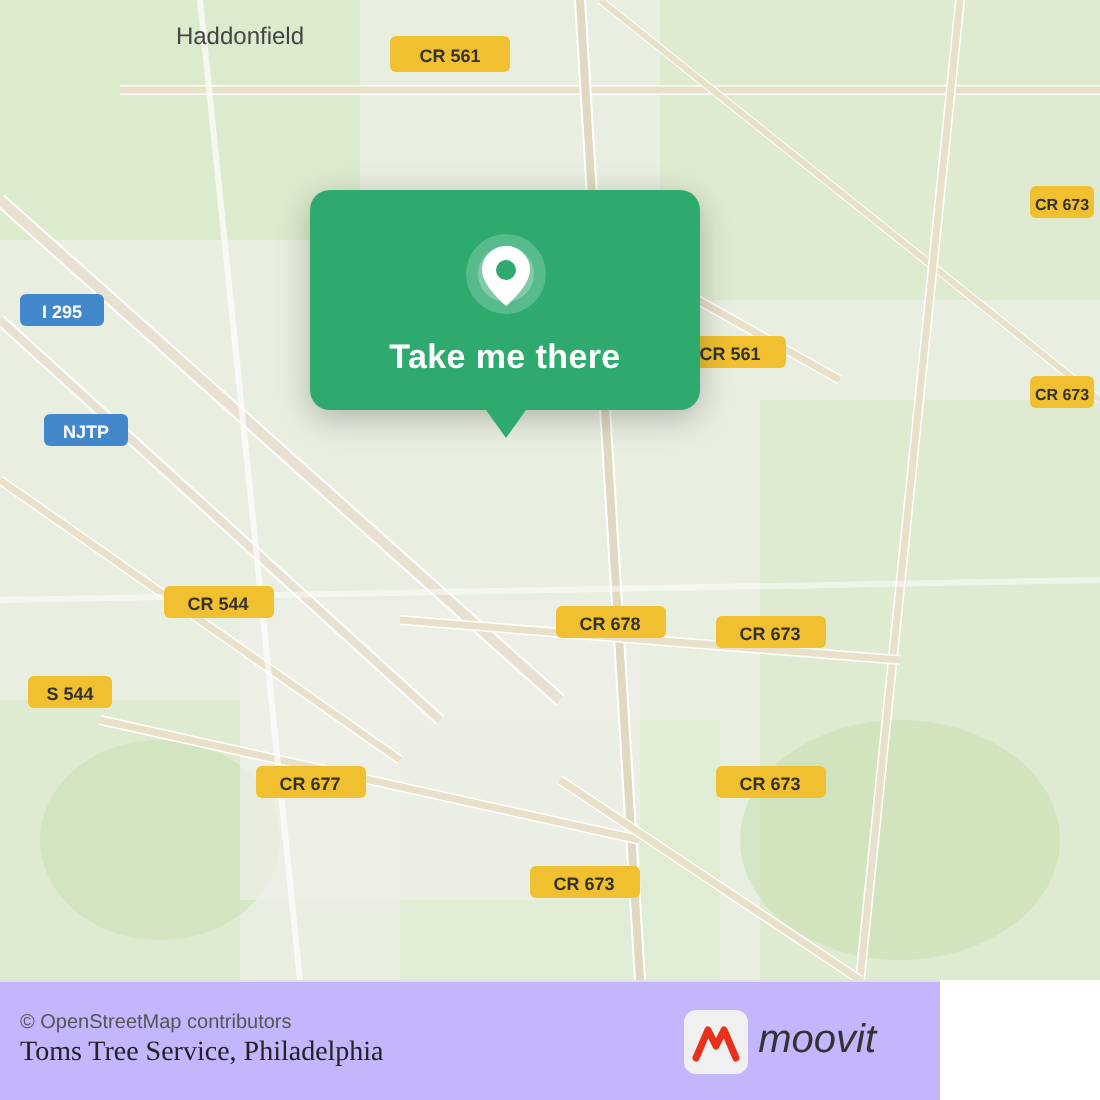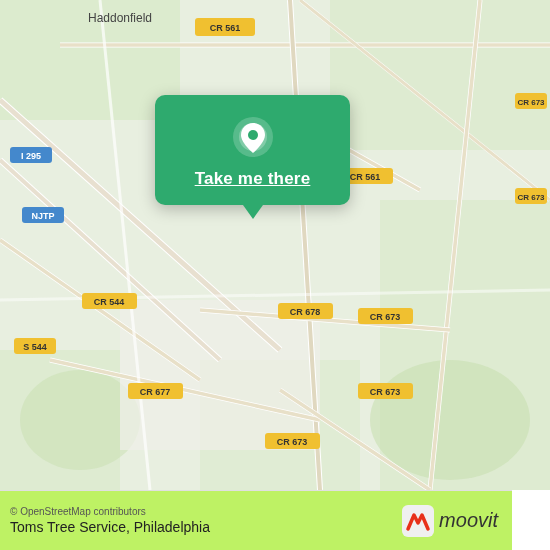--- a/index.html
+++ b/index.html
@@ -62,50 +62,50 @@
 
     .take-me-there-btn {
       color: #fff;
       font-size: 17px;
       font-weight: 600;
       background: none;
       border: none;
       cursor: pointer;
       letter-spacing: 0.2px;
       padding: 0;
-      text-decoration: underline;
     }
 
     
     #bottom-bar {
-      width: 512px;
+      width: 470px;
       height: 60px;
-      background: #bef264;
+      background: #c4b5fd;
       display: flex;
       align-items: center;
       justify-content: space-between;
-      padding: 0 14px 0 10px;
+      padding: 0 32px 0 10px;
       border-top: 1px solid #e0e0e0;
     }
 
     .bottom-left {
       display: flex;
       flex-direction: column;
     }
 
     .osm-credit {
       font-size: 10px;
       color: #555;
       margin-bottom: 2px;
     }
 
     .location-label {
       font-size: 14px;
       color: #222;
       font-weight: 400;
+      font-family: Liberation Serif, serif;
     }
 
     .moovit-logo {
       display: flex;
       align-items: center;
       gap: 5px;
     }
 
     .moovit-icon {
       width: 32px;

